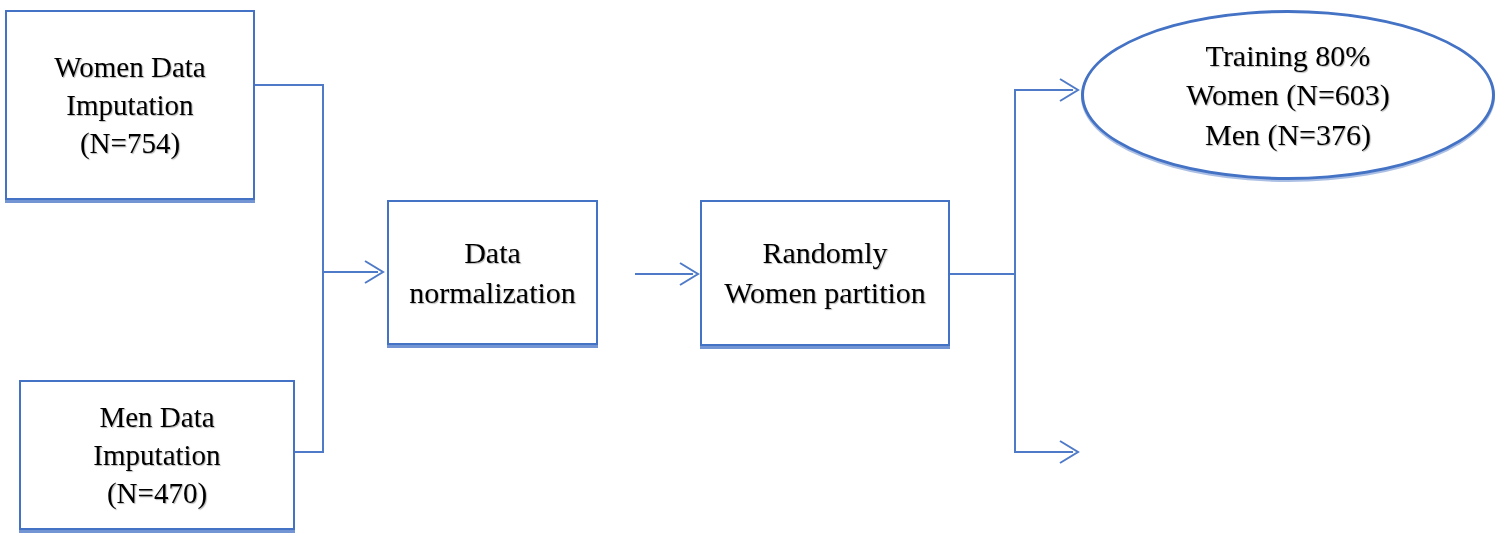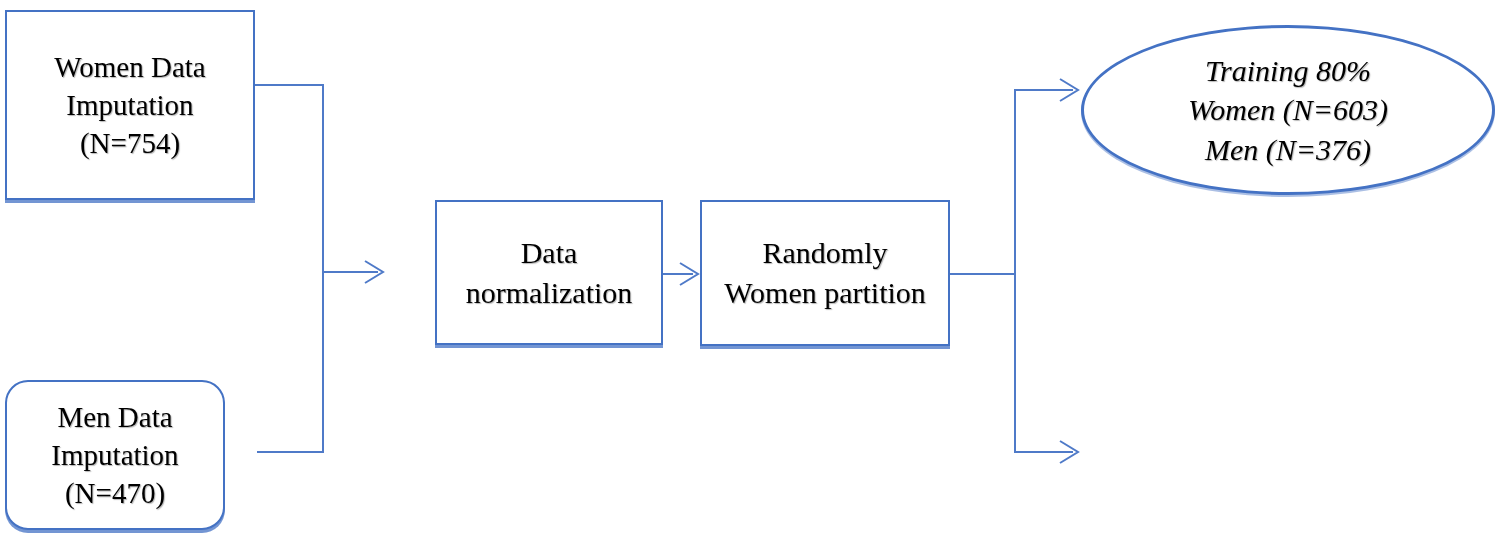--- a/index.html
+++ b/index.html
@@ -43,24 +43,24 @@
     box-shadow: 0 3px 0 rgba(68,114,196,0.75);
     font-size: 29px;
   }
   .ellipse-node {
     border: 3px solid var(--accent, #4472C4);
     border-radius: 50%;
     box-shadow: 0 2px 0 rgba(68,114,196,0.45);
     font-size: 30px;
   }
   #node-women-imputation { left: 5px;    top: 10px;  width: 250px; height: 190px; }
-  #node-men-imputation   { left: 5px;    top: 380px; width: 220px; height: 150px; border-radius: 23px; }
-  #node-normalization    { left: 387px;  top: 200px; width: 228px; height: 145px; font-size: 30px; margin-left: 48px; }
+  #node-men-imputation   { left: 19px;    top: 380px; width: 276px; height: 150px; }
+  #node-normalization    { left: 387px;  top: 200px; width: 211px; height: 145px; font-size: 30px; }
   #node-partition        { left: 700px;  top: 200px; width: 250px; height: 146px; font-size: 30px; }
-  #node-training         { left: 1081px; top: 25px;  width: 414px; height: 170px; font-style: italic; }
+  #node-training         { left: 1081px; top: 10px;  width: 414px; height: 170px; }
   #node-testing          { left: 1081px; top: 371px; width: 414px; height: 169px; }
   .connector-layer path {
     fill: none;
     stroke: var(--connector, #4f7ac8);
     stroke-width: 2;
     stroke-linecap: butt;
     stroke-linejoin: miter;
   }
 </style>
 </head>

